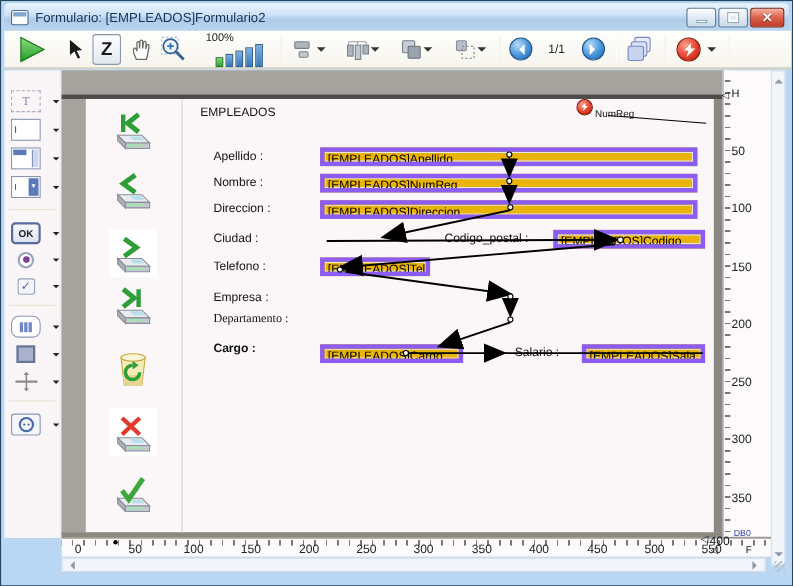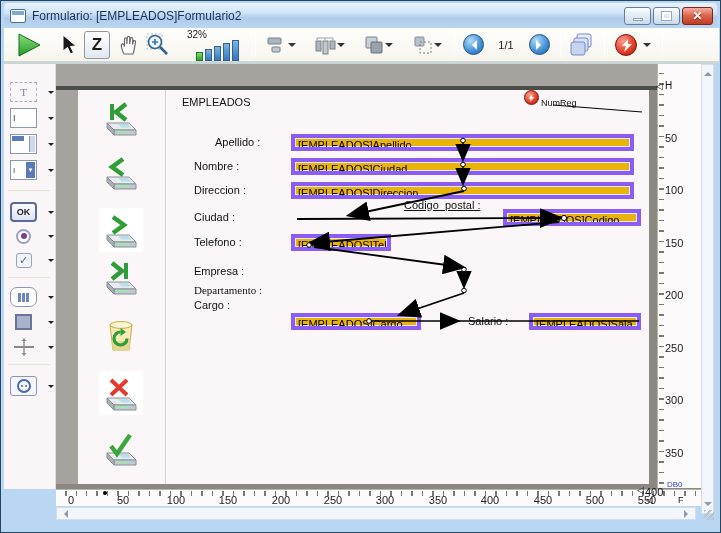--- a/index.html
+++ b/index.html
@@ -176,21 +176,21 @@
     </div>
     <div class="tb" style="left:140px;width:28px;">
       <svg width="26" height="26" viewBox="0 0 26 26">
         <rect x="2" y="2" width="15" height="15" fill="none" stroke="#9ec2e6" stroke-dasharray="2,2"></rect>
         <circle cx="10" cy="10" r="6.5" fill="#eef5fc" stroke="#35618e" stroke-width="1.6"></circle>
         <path d="M10,7 v6 M7,10 h6" stroke="#2f74c0" stroke-width="1.6"></path>
         <line x1="15" y1="15" x2="22" y2="22" stroke="#35618e" stroke-width="2.6"></line>
       </svg>
     </div>
     <div class="tb" style="left:183px;width:60px;height:33px;">
-      <span class="pct">32%</span>
+      <span class="pct">100%</span>
       <span class="bars">
         <i class="bar green" style="height:9px;"></i>
         <i class="bar" style="height:12px;"></i>
         <i class="bar" style="height:15px;"></i>
         <i class="bar" style="height:18px;"></i>
         <i class="bar" style="height:21px;"></i>
       </span>
     </div>
     <div class="tsep" style="left:251px;"></div>
 
@@ -427,41 +427,41 @@
   </div>
 
   <div class="ftitle">EMPLEADOS</div>
   <div class="numreg-ico">
     <svg width="13" height="13" viewBox="0 0 22 22">
         <path d="M12,4 L6,11 L10,11 L8,17 L16,9 L12,9 Z" fill="#fff"></path>
       </svg>
   </div>
   <div class="numreg-lbl">NumReg</div>
 
-  <div class="flabel" style="top:135px;margin-left:21px;">Apellido :</div>
+  <div class="flabel" style="top:135px;">Apellido :</div>
   <div class="ffield" style="top:133px;left:290px;width:343px;">[EMPLEADOS]Apellido</div>
 
   <div class="flabel" style="top:159px;">Nombre :</div>
-  <div class="ffield" style="top:157px;left:290px;width:343px;">[EMPLEADOS]Ciudad</div>
+  <div class="ffield" style="top:157px;left:290px;width:343px;">[EMPLEADOS]NumReg</div>
 
   <div class="flabel" style="top:183px;">Direccion :</div>
   <div class="ffield" style="top:181px;left:290px;width:343px;">[EMPLEADOS]Direccion</div>
 
   <div class="flabel" style="top:210px;">Ciudad :</div>
-  <div class="flabel2" style="top:198px;left:403px;text-decoration:underline;">Codigo_postal :</div>
+  <div class="flabel2" style="top:210px;left:403px;">Codigo_postal :</div>
   <div class="ffield" style="top:208px;left:502px;width:138px;">[EMPLEADOS]Codigo_</div>
 
   <div class="flabel" style="top:235px;">Telefono :</div>
   <div class="ffield" style="top:233px;left:290px;width:100px;">[EMPLEADOS]Tel</div>
 
   <div class="flabel" style="top:264px;">Empresa :</div>
 
   <div class="flabel" style="top:283px;font-family:Liberation Serif, serif;">Departamento :</div>
 
-  <div class="flabel" style="top:298px;">Cargo :</div>
+  <div class="flabel" style="top:310px;font-weight:bold;">Cargo :</div>
   <div class="ffield" style="top:312px;left:290px;width:130px;">[EMPLEADOS]Cargo</div>
   <div class="flabel2" style="top:314px;left:467px;">Salario :</div>
   <div class="ffield" style="top:312px;left:528px;width:112px;">[EMPLEADOS]Sala</div>
 
   <svg class="overlay" viewBox="0 0 645 424">
     <defs>
       <marker id="ah" markerWidth="13" markerHeight="11" refX="10" refY="5.5" orient="auto">
         <path d="M0,0 L13,5.5 L0,11 Z" fill="#000"></path>
       </marker>
     </defs>

